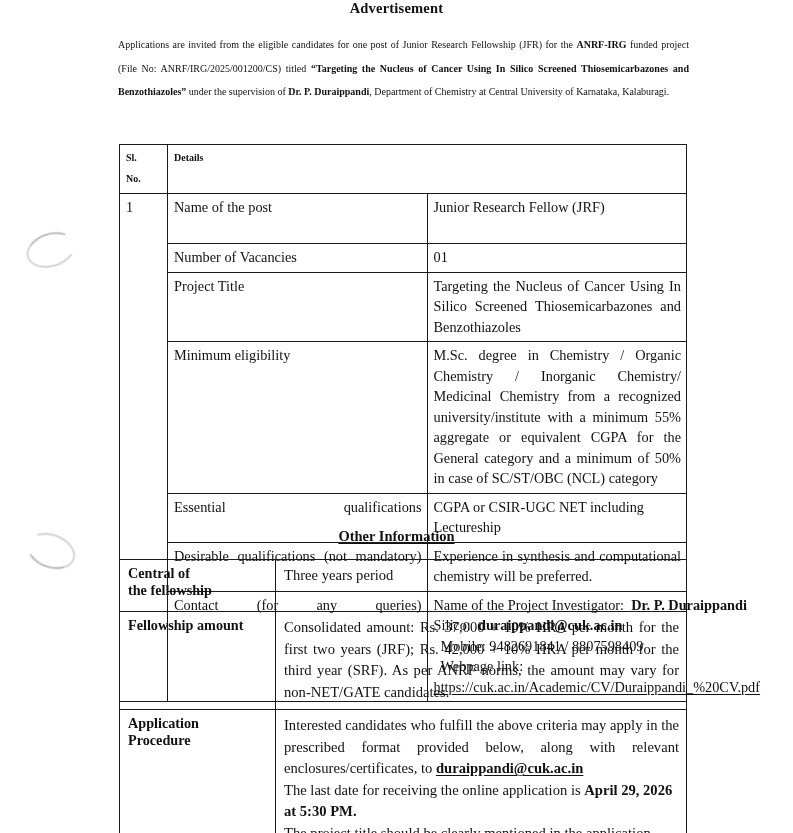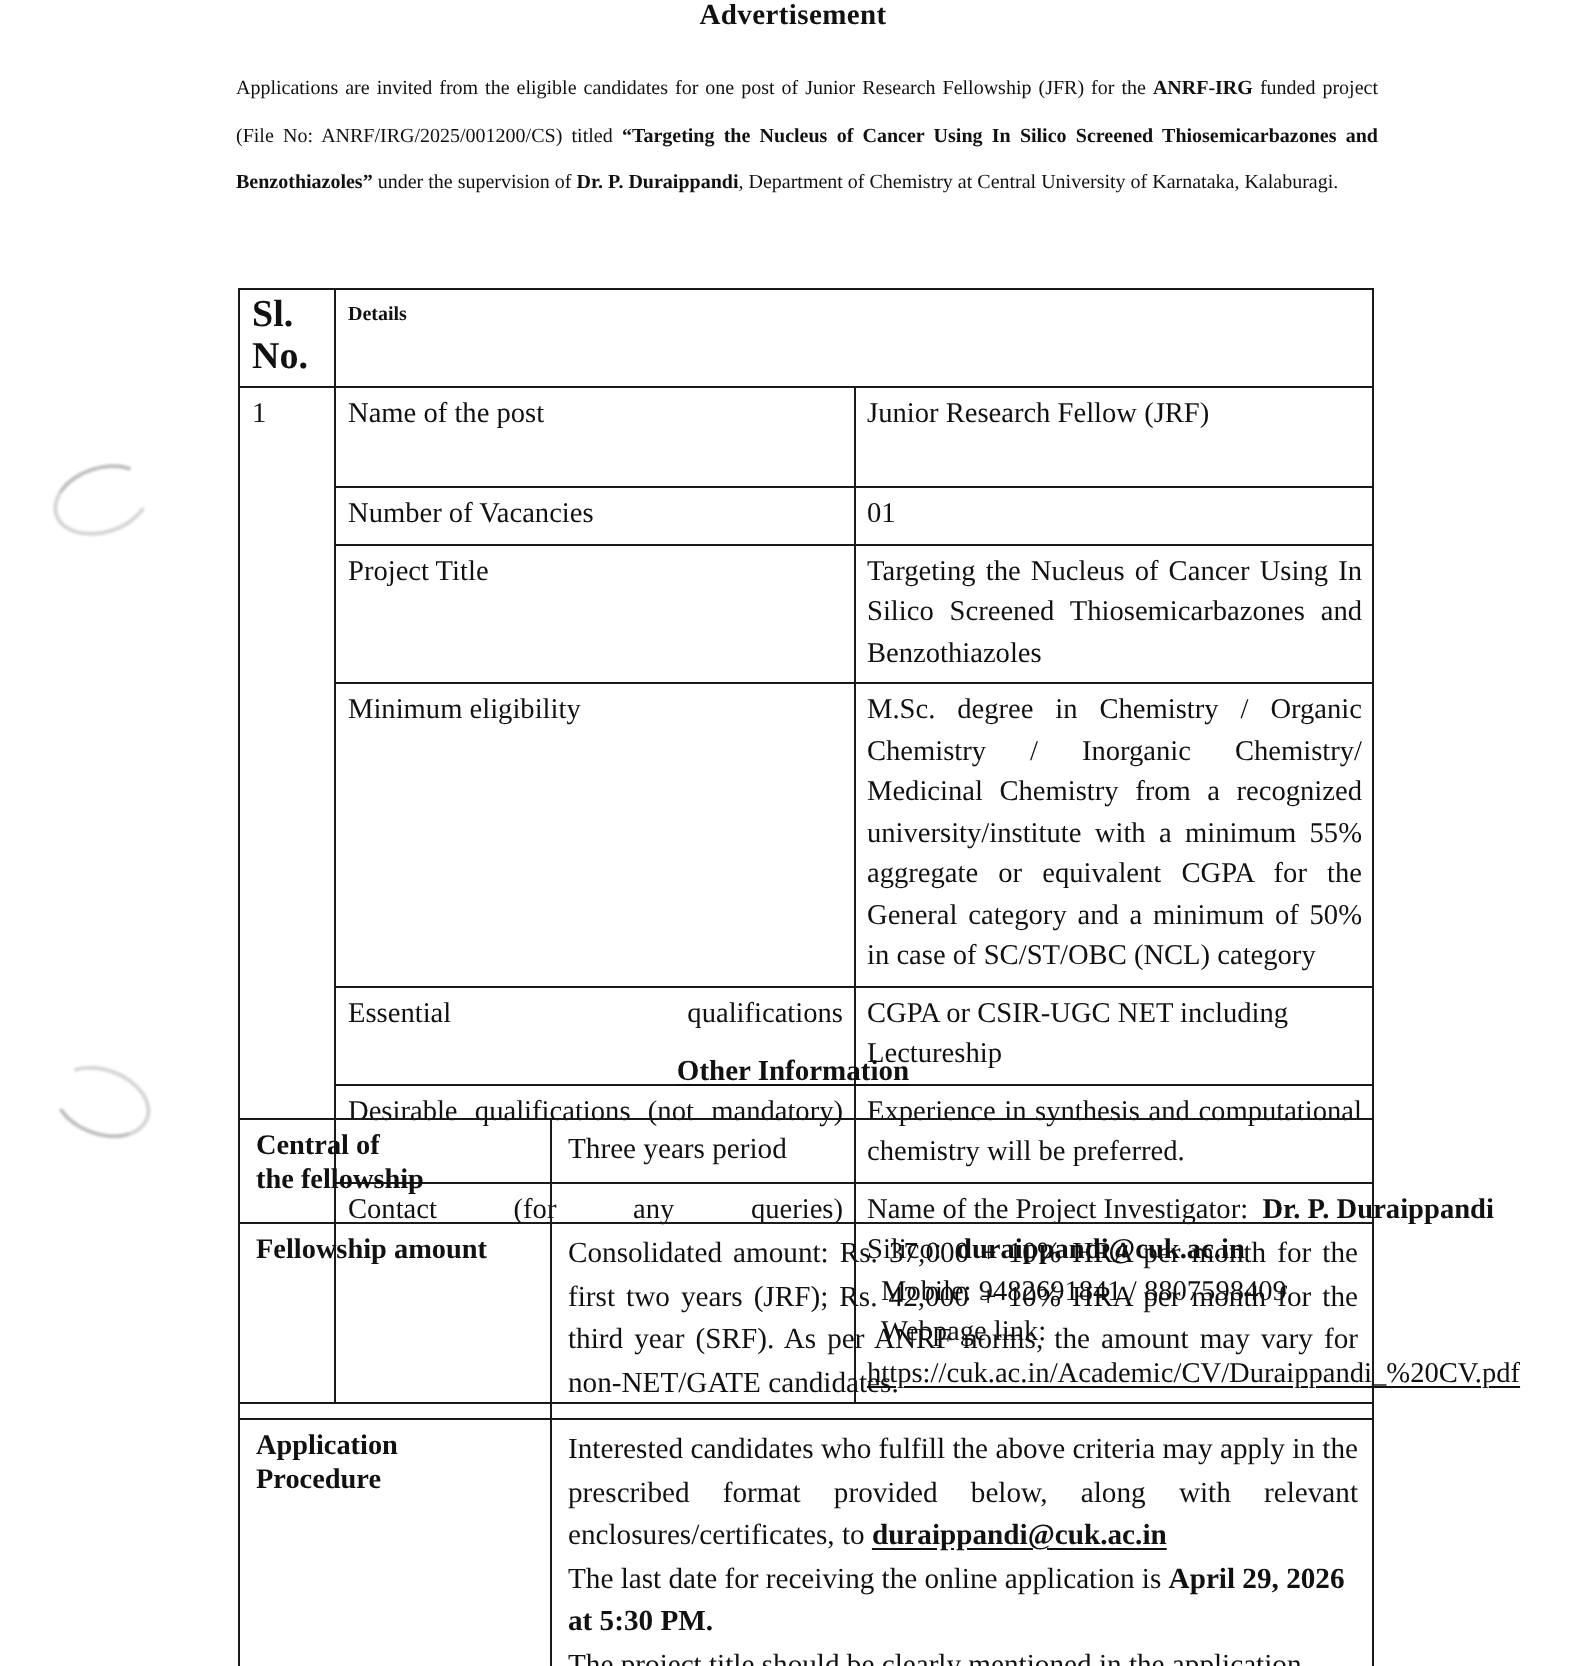--- a/index.html
+++ b/index.html
@@ -95,21 +95,21 @@
   #details-table .col-label  { width: 132px; margin-top: 44px; }
   #details-table .col-value  { width: auto; }
 
   .hdr-details {
     text-align: left;
     font-weight: bold;
     font-size: 10px;
   }
   .hdr-sl {
     font-weight: bold;
-    font-size: 19px;
+    font-size: 10px;
     line-height: 18px;
   }
 
   .lbl-justify {
     text-align: justify;
     text-justify: inter-word;
     text-align-last: justify;
     hyphens: manual;
   }
   .val-justify {

